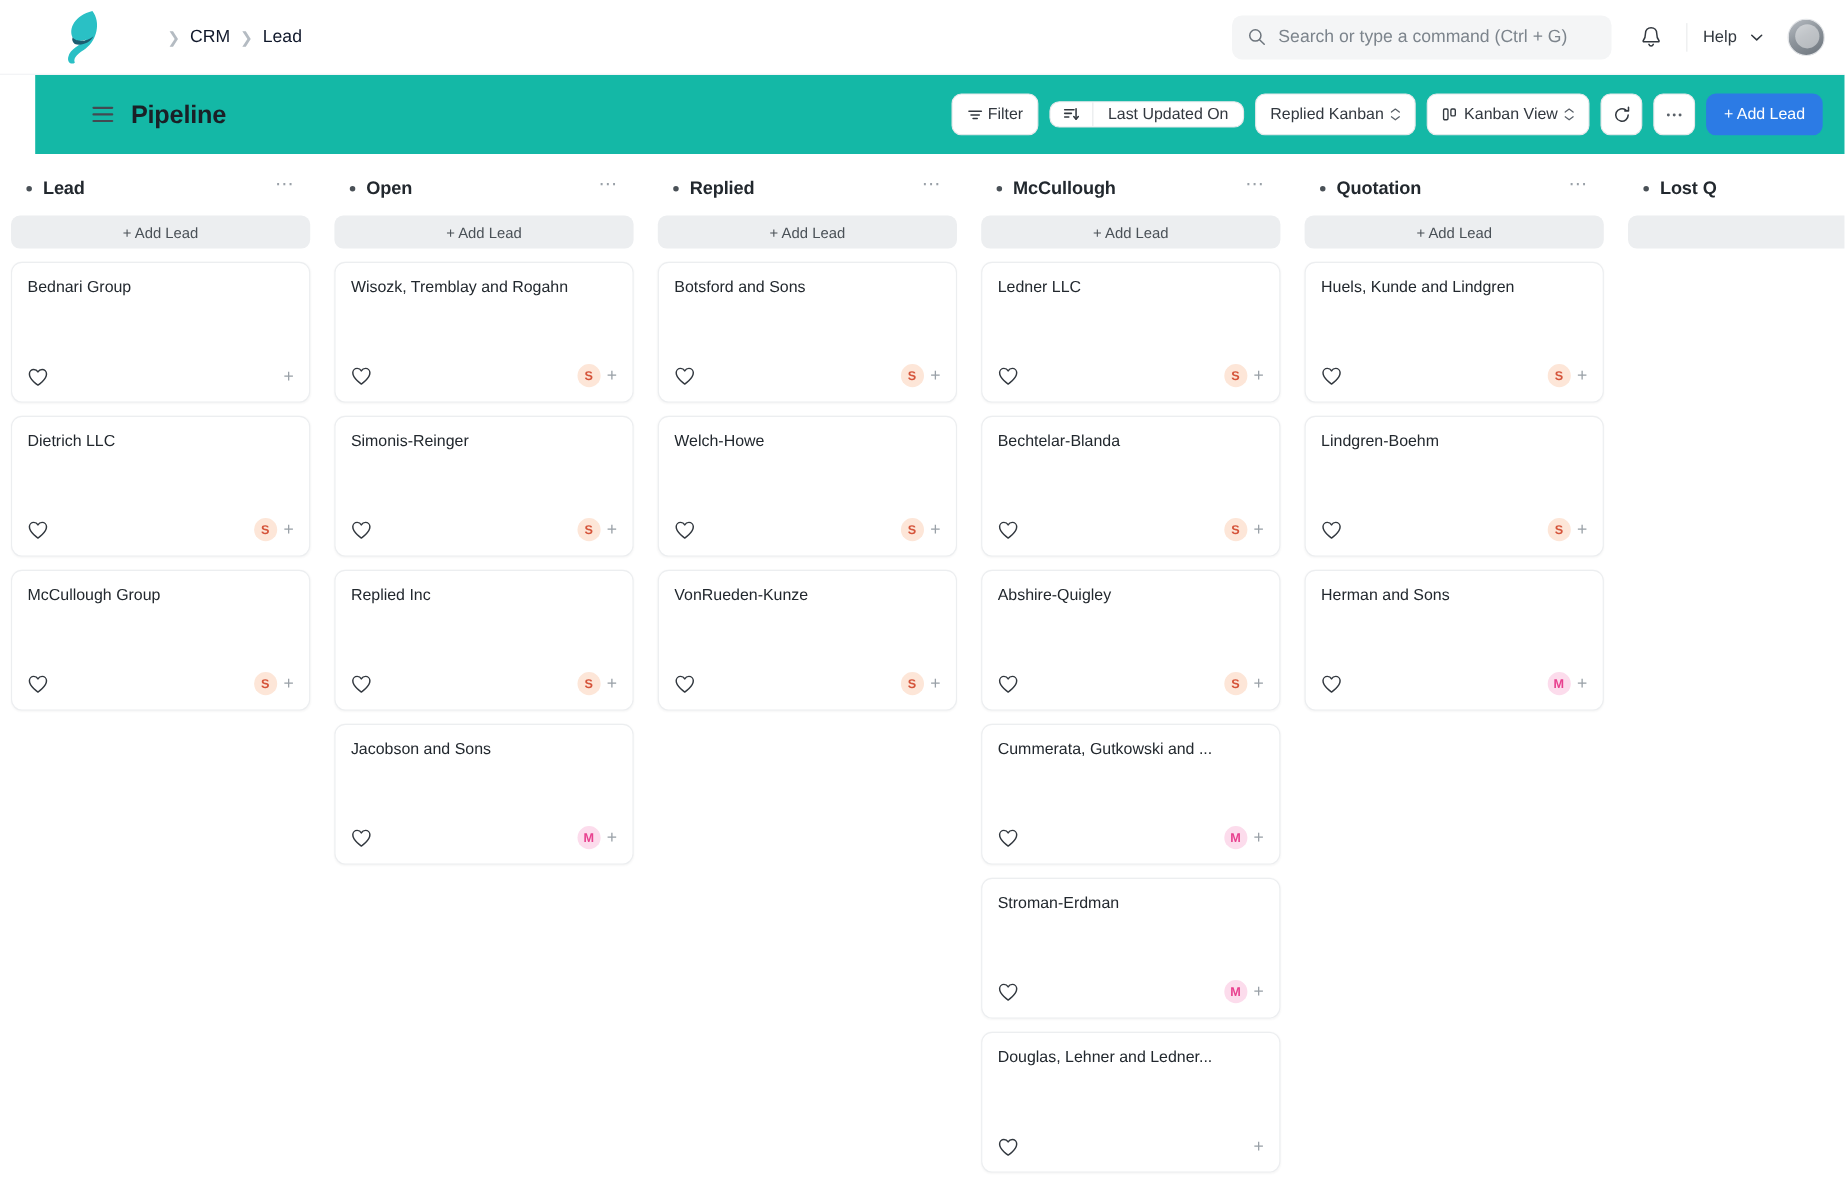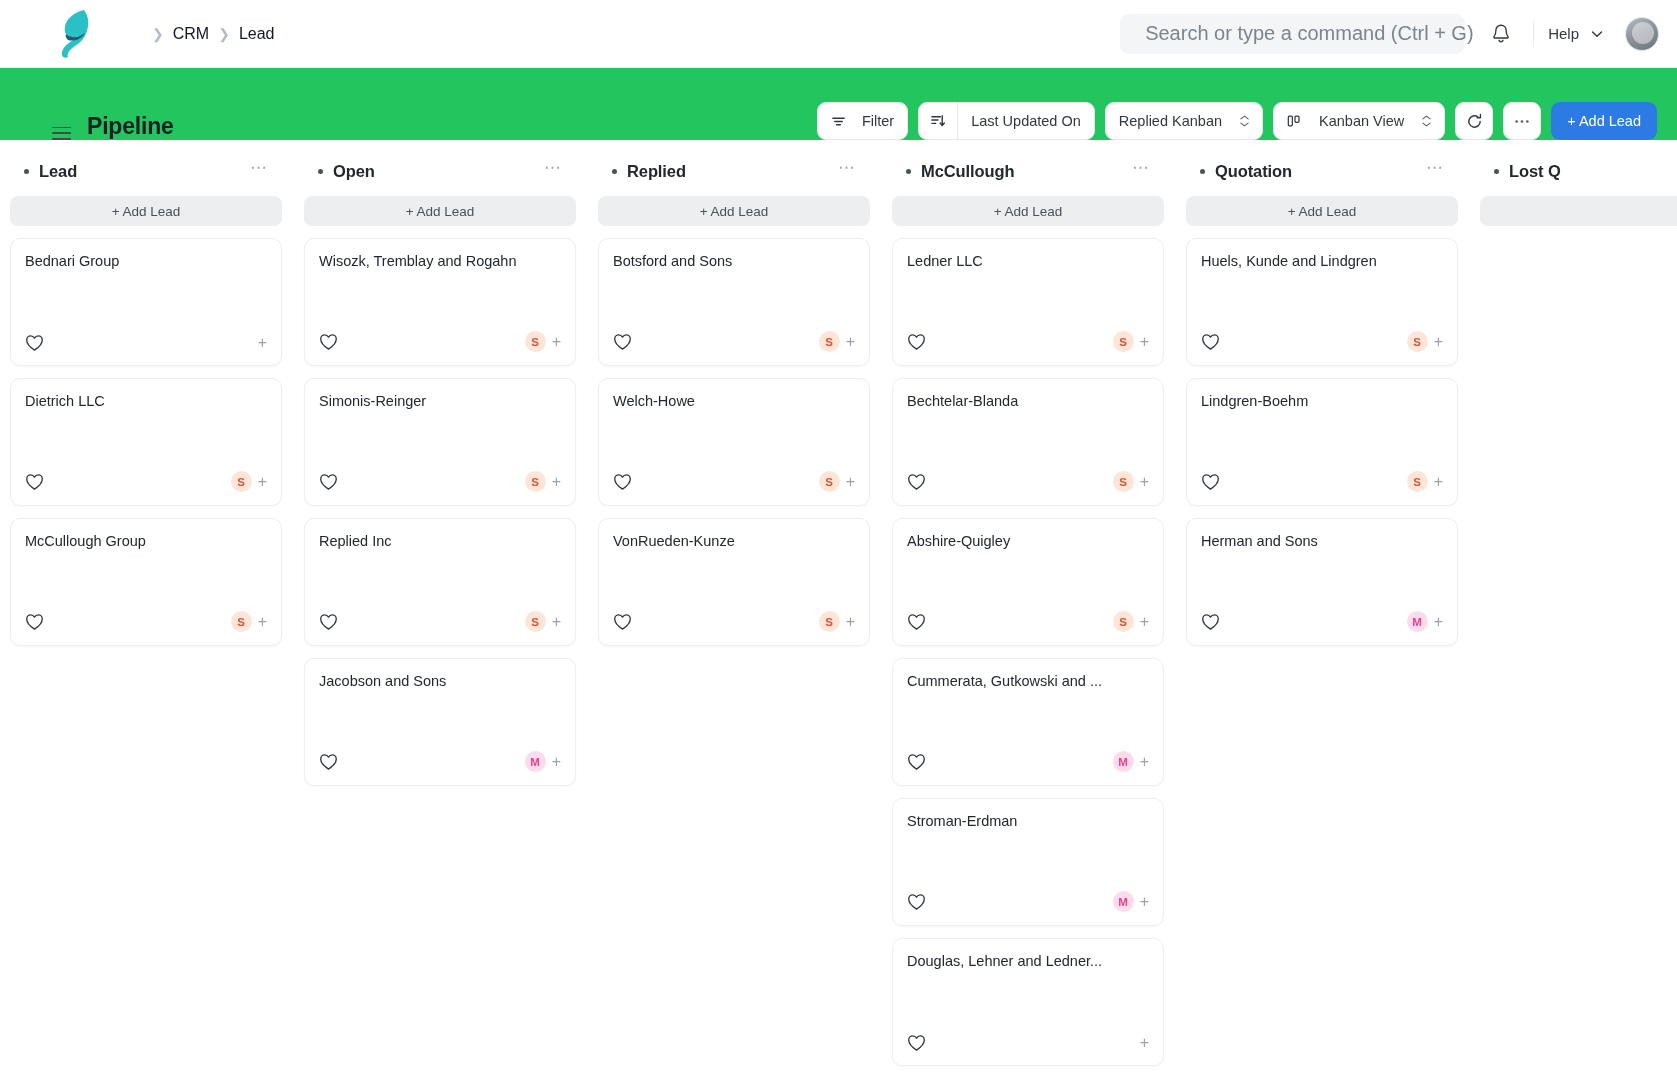--- a/index.html
+++ b/index.html
@@ -52,21 +52,21 @@
     height: 40px;
     background: #f4f5f6;
     border-radius: 9px;
     display: flex;
     align-items: center;
     padding: 0 14px;
     gap: 11px;
     cursor: text;
   }
   .search-box .ph {
-    font-size: 20px;
+    font-size: 16px;
     color: #7c848c;
     white-space: nowrap;
   }
   .bell-btn {
     width: 44px; height: 44px;
     display: flex; align-items: center; justify-content: center;
     cursor: pointer;
     margin-left: 14px;
   }
   .divider-v {
@@ -96,23 +96,24 @@
     width: 22px; height: 22px;
     border-radius: 50%;
     background: rgba(255,255,255,.45);
     left: 6px; top: 4px;
   }
 
   
   .toolbar {
     height: 72px;
     display: flex;
-    align-items: flex-end;
+    align-items: center;
     padding: 0 20px 0 52px;
-    background: #22c55e;
+    background: #14b8a6;
+    margin-left: 32px;
   }
   .ham {
     display: flex; flex-direction: column; gap: 4px;
     cursor: pointer; margin-right: 16px;
   }
   .ham span { display:block; width: 19px; height: 1.8px; background: #434a51; border-radius: 2px; }
   .page-title {
     font-size: 23px;
     font-weight: bold;
     color: #1a2026;
@@ -124,33 +125,33 @@
     align-items: center;
     gap: 10px;
   }
   .btn {
     height: 38px;
     border: 1px solid #e6e8ea;
     background: #ffffff;
     border-radius: 9px;
     display: flex;
     align-items: center;
-    gap: 16px;
+    gap: 4px;
     padding: 0 13px;
     font-size: 14.5px;
     color: #32383f;
     cursor: pointer;
     white-space: nowrap;
   }
   .btn.icon-only { padding: 0; width: 38px; justify-content: center; }
   .btn-group {
     display: flex; align-items: center;
     border: 1px solid #e6e8ea;
     border-radius: 9px;
-    height: 38px;
+    height: 24px;
     overflow: hidden;
     background: #fff;
   }
   .btn-group .seg {
     display: flex; align-items: center; justify-content: center;
     height: 100%;
     padding: 0 13px;
     font-size: 14.5px;
     color: #32383f;
     cursor: pointer;

